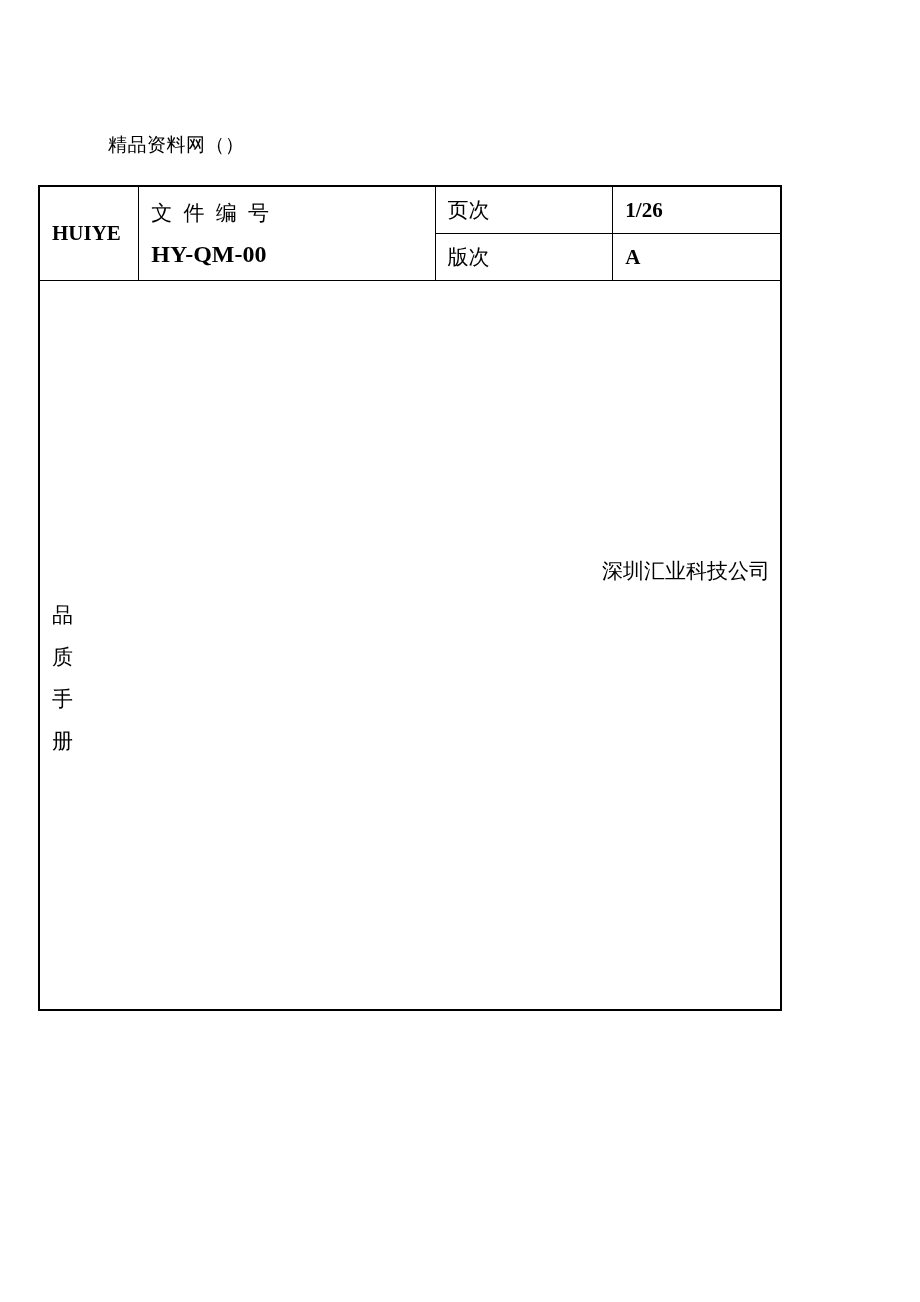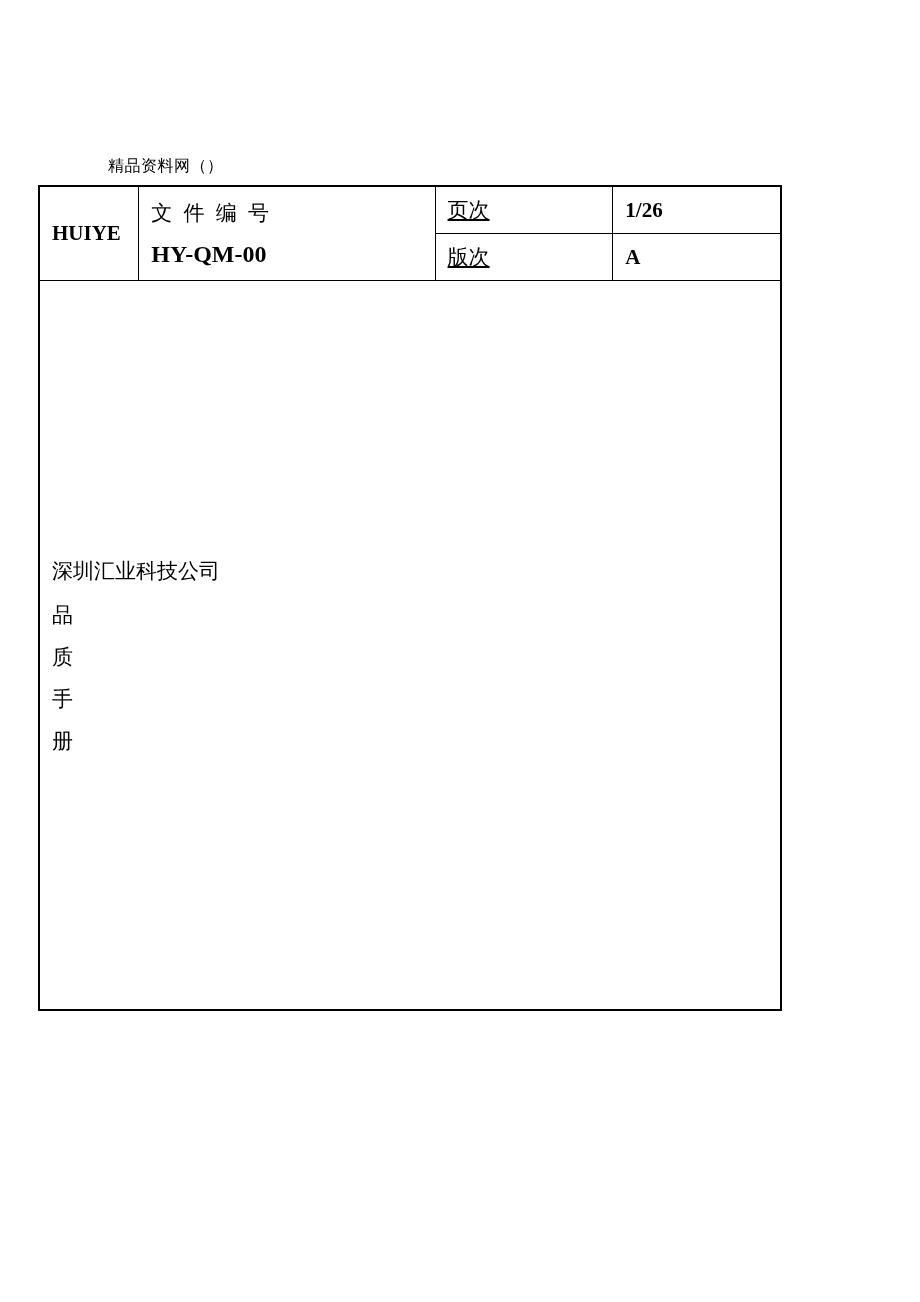--- a/index.html
+++ b/index.html
@@ -6,23 +6,23 @@
     body {
       width: 920px;
       height: 1302px;
       background: #fff;
       font-family: "SimSun", "宋体", serif;
       color: #000;
       position: relative;
     }
     .site-note {
       position: absolute;
-      top: 156px;
+      top: 132px;
       left: 108px;
-      font-size: 16px;
+      font-size: 19px;
       letter-spacing: 0.5px;
     }
     .doc-table {
       position: absolute;
       top: 185px;
       left: 38px;
       width: 744px;
       border-collapse: collapse;
       border: 2.5px solid #000;
     }
@@ -33,21 +33,21 @@
       vertical-align: middle;
     }
     .td-brand {
       width: 100px;
       font-family: "Times New Roman", serif;
       font-weight: bold;
       font-size: 20px;
       vertical-align: middle;
     }
     .td-doc-col { width: 300px; margin-top: 37px; }
-    .td-meta-label { width: 180px; text-decoration: underline; }
+    .td-meta-label { width: 180px; }
     .td-meta-val {
       width: 170px;
       font-family: "Times New Roman", serif;
       font-weight: bold;
       font-size: 20px;
     }
     .doc-no-label {
       font-size: 21px;
       letter-spacing: 3px;
       display: block;
@@ -58,21 +58,21 @@
       font-weight: bold;
       font-size: 24px;
     }
     .td-body {
       height: 729px;
       vertical-align: top;
       padding: 18px 14px;
       font-size: 21px;
       line-height: 2.0;
     }
-    .company-line { margin-top: 22px; margin-bottom: 2px; }
+    .company-line { margin-top: 22px; margin-bottom: 2px; text-align: right; }
     .vchar { display: block; line-height: 2.0; }
   </style>
 </head>
 <body>
 
 <div class="site-note">精品资料网（）</div>
 
 <table class="doc-table">
   <tbody>
       <tr>

